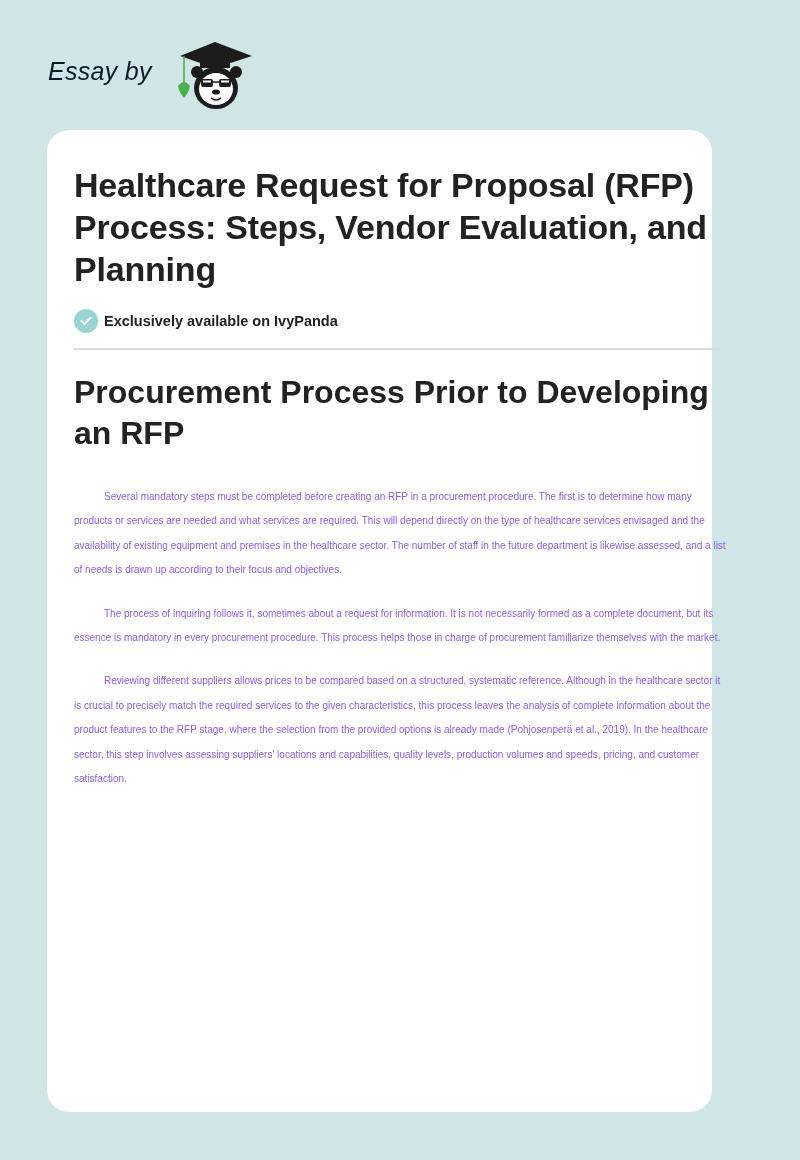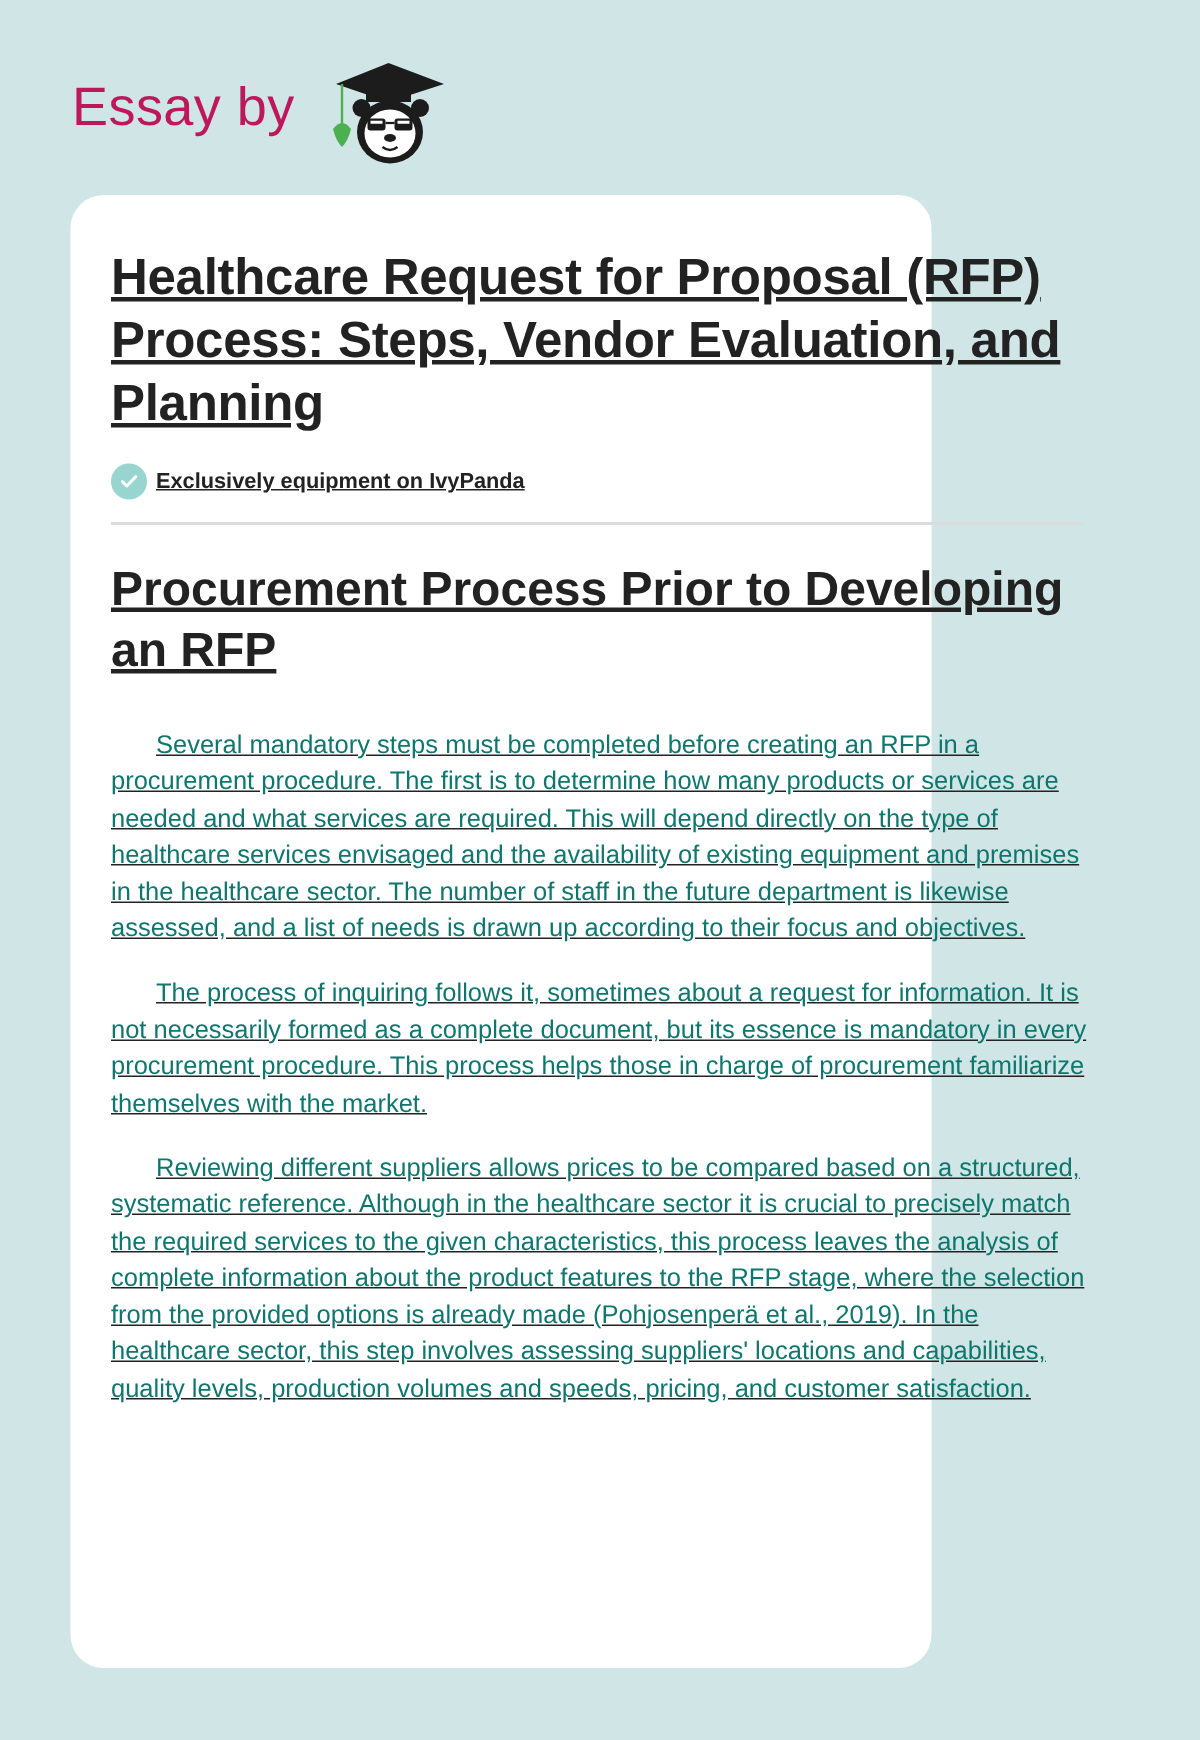--- a/index.html
+++ b/index.html
@@ -14,51 +14,51 @@
   .brand {
     position: absolute;
     left: 48px;
     top: 36px;
     height: 76px;
     display: flex;
     align-items: center;
   }
   .brand-prefix {
     font-family: "Liberation Sans", sans-serif;
-    font-size: 36px;
-    color: #be185d;
+    font-size: 25px;
+    color: #0f172a;
     letter-spacing: 0.3px;
     margin-right: 18px;
     margin-top: -6px;
+    font-style: italic;
   }
   .brand-logo { width: 90px; height: 76px; margin-right: 4px; }
   .brand-name {
     font-family: "Liberation Serif", serif;
     font-weight: bold;
     font-size: 31px;
     color: #1b1f1f;
     margin-top: 6px;
   }
   .brand-reg {
     font-size: 13px;
     vertical-align: top;
     position: relative;
     top: -4px;
     margin-left: 1px;
   }
   .card {
     position: absolute;
     left: 47px;
     top: 130px;
-    width: 574px;
+    width: 665px;
     height: 982px;
     background: #ffffff;
     border-radius: 22px;
     padding: 34px 26px 0 27px;
-    text-decoration: underline;
   }
   .title {
     font-size: 34px;
     font-weight: bold;
     line-height: 42px;
     color: #222;
     letter-spacing: -0.2px;
     width: 650px;
   }
   .badge {
@@ -87,23 +87,23 @@
   }
   .section-title {
     font-size: 32px;
     font-weight: bold;
     line-height: 41px;
     color: #222;
     margin-top: 22px;
     width: 640px;
   }
   .para {
-    font-size: 17px;
+    font-size: 10px;
     line-height: 24.4px;
-    color: #0f766e;
+    color: #8b5cf6;
     text-indent: 30px;
     width: 655px;
   }
   .para-1 { margin-top: 31px; }
   .para-2, .para-3 { margin-top: 19px; }
 </style>
 </head>
 <body>
 
 <header class="brand">
@@ -134,21 +134,21 @@
 
 <main class="card">
   <h1 class="title">Healthcare Request for Proposal (RFP) Process: Steps, Vendor Evaluation, and Planning</h1>
 
   <div class="badge">
     <span class="badge-check">
       <svg width="12" height="10" viewBox="0 0 12 10">
           <path d="M1.5,5 L4.5,8 L10.5,1.8" stroke="#ffffff" stroke-width="2" fill="none" stroke-linecap="round" stroke-linejoin="round"></path>
         </svg>
     </span>
-    <span class="badge-label">Exclusively equipment on IvyPanda</span>
+    <span class="badge-label">Exclusively available on IvyPanda</span>
   </div>
 
   <div class="divider"></div>
 
   <section>
     <h2 class="section-title">Procurement Process Prior to Developing an RFP</h2>
     <p class="para para-1">Several mandatory steps must be completed before creating an RFP in a procurement procedure. The first is to determine how many products or services are needed and what services are required. This will depend directly on the type of healthcare services envisaged and the availability of existing equipment and premises in the healthcare sector. The number of staff in the future department is likewise assessed, and a list of needs is drawn up according to their focus and objectives.</p>
     <p class="para para-2">The process of inquiring follows it, sometimes about a request for information. It is not necessarily formed as a complete document, but its essence is mandatory in every procurement procedure. This process helps those in charge of procurement familiarize themselves with the market.</p>
     <p class="para para-3">Reviewing different suppliers allows prices to be compared based on a structured, systematic reference. Although in the healthcare sector it is crucial to precisely match the required services to the given characteristics, this process leaves the analysis of complete information about the product features to the RFP stage, where the selection from the provided options is already made (Pohjosenperä et al., 2019). In the healthcare sector, this step involves assessing suppliers' locations and capabilities, quality levels, production volumes and speeds, pricing, and customer satisfaction.</p>
   </section>

